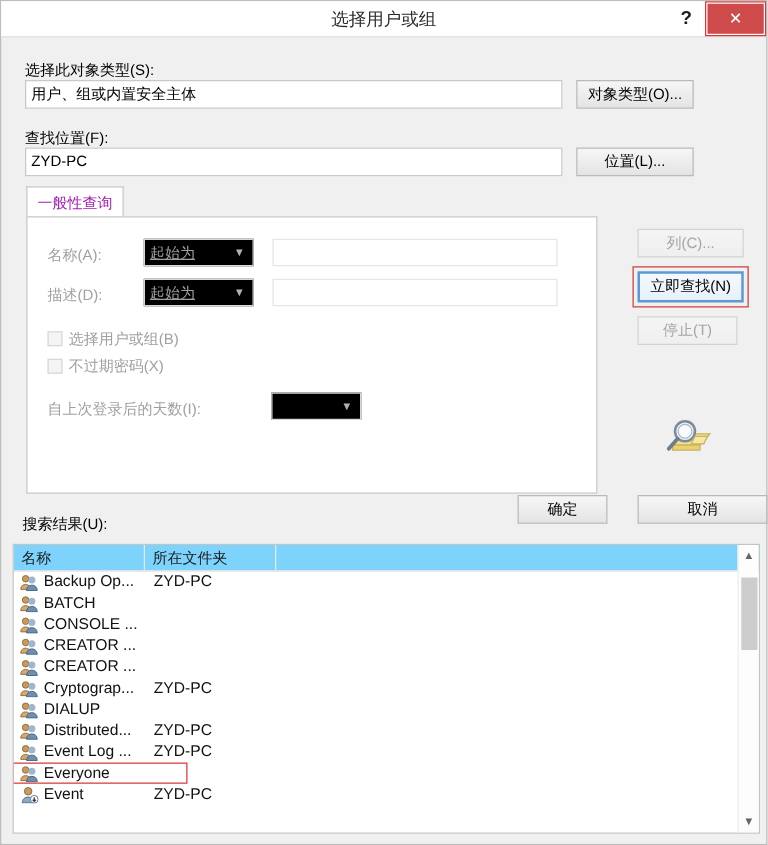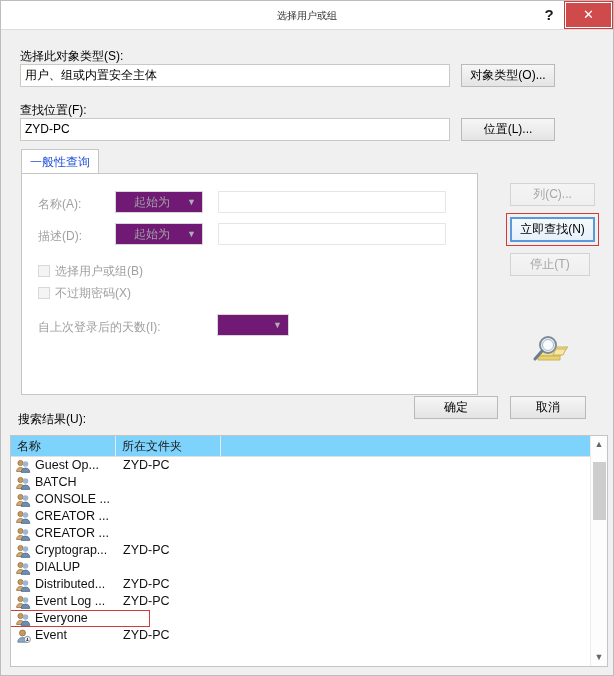--- a/index.html
+++ b/index.html
@@ -28,21 +28,21 @@
     width: 612px; height: 29px;
     background: #ffffff;
     border-bottom: 1px solid #dcdcdc;
     box-sizing: border-box;
   }
   .title-text {
     position: absolute; left: 0; top: 0;
     width: 612px; height: 29px;
     line-height: 29px;
     text-align: center;
-    font-size: 10px;
+    font-size: 14px;
     color: #2b2b2b;
   }
   .help-btn {
     position: absolute; left: 536px; top: 2px;
     width: 24px; height: 24px;
     line-height: 24px; text-align: center;
     font-size: 15px; font-weight: bold;
     color: #1a1a1a;
     cursor: pointer;
   }
@@ -110,41 +110,42 @@
   .tab {
     position: absolute; left: 19px; top: 118px;
     width: 78px; height: 25px;
     background: #ffffff;
     border: 1px solid #c6c6c6;
     border-bottom: none;
     box-sizing: border-box;
     font-size: 12px;
     line-height: 24px;
     text-align: center;
-    color: #1d4ed8;
+    color: #a21caf;
     cursor: pointer;
   }
   .tabpanel {
     position: absolute; left: 19px; top: 142px;
     width: 457px; height: 222px;
     background: #ffffff;
     border: 1px solid #c6c6c6;
     box-sizing: border-box;
   }
   .combo {
     position: absolute;
-    background: #701a75;
+    background: #000000;
     border: 1px solid #d7d7d7;
     box-sizing: border-box;
     font-size: 12px;
     color: #a0a0a0;
     line-height: 20px;
-    padding-left: 18px;
-    white-space: nowrap;
-    cursor: pointer;
+    padding-left: 4px;
+    white-space: nowrap;
+    cursor: pointer;
+    text-decoration: underline;
   }
   .combo .arrow {
     position: absolute; right: 6px; top: 0;
     font-size: 9px; color: #b0b0b0; line-height: 20px;
   }
   .checkbox {
     position: absolute;
     width: 12px; height: 12px;
     background: #f4f4f4;
     border: 1px solid #d8d8d8;
@@ -299,40 +300,40 @@
       <svg width="40" height="36" viewBox="0 0 40 36">
         <polygon points="6,24 14,15 36,15 28,24" fill="#f3e08a" stroke="#c9b25a" stroke-width="1"></polygon>
         <polygon points="6,24 28,24 28,28 6,28" fill="#e8d372" stroke="#c9b25a" stroke-width="1"></polygon>
         <circle cx="16" cy="13" r="8" fill="#eef3f7" stroke="#7c8b99" stroke-width="2"></circle>
         <circle cx="16" cy="13" r="5.5" fill="#f8fbfd" stroke="#aab8c4" stroke-width="1"></circle>
         <line x1="10" y1="19" x2="3" y2="27" stroke="#6d7d8b" stroke-width="3" stroke-linecap="round"></line>
         <polygon points="24,17 34,17 31,23 21,23" fill="#f7e9a5" stroke="#c9b25a" stroke-width="1"></polygon>
       </svg>
     </div>
 
-    <div class="btn" style="left:412px; top:365px; width:84px; height:23px; line-height:21px;">确定</div>
-    <div class="btn" style="left:508px; top:365px; width:76px; height:23px; line-height:21px;">取消</div>
+    <div class="btn" style="left:412px; top:365px; width:72px; height:23px; line-height:21px;">确定</div>
+    <div class="btn" style="left:508px; top:365px; width:104px; height:23px; line-height:21px;">取消</div>
 
     <div class="label" style="left:16px; top:380px;">搜索结果(U):</div>
 
     <div class="listbox">
       <div class="list-header">
         <div class="col-head" style="left:0; width:105px;">名称</div>
         <div class="col-head" style="left:105px; width:105px;">所在文件夹</div>
         <div class="col-head" style="left:210px; width:368px; border-right:none;"></div>
       </div>
       <div class="rows" id="rows-container">
           <div class="row">
             <span class="row-icon"><svg width="15" height="14" viewBox="0 0 15 14">
                 <circle cx="4.5" cy="4" r="2.6" fill="#c99a5e" stroke="#8a6536" stroke-width="0.7"></circle>
                 <path d="M0.6 12.5c0-2.6 1.8-4 3.9-4s3.9 1.4 3.9 4z" fill="#d9a96b" stroke="#8a6536" stroke-width="0.7"></path>
                 <circle cx="9.5" cy="5" r="2.8" fill="#9fb6cf" stroke="#4d6customize" stroke-width="0.7"></circle>
                 <path d="M5.2 13.4c0-2.8 2-4.3 4.3-4.3s4.3 1.5 4.3 4.3z" fill="#6f8fb0" stroke="#3f5f80" stroke-width="0.7"></path>
               </svg></span>
-            <span class="rname">Guest Op...</span>
+            <span class="rname">Backup Op...</span>
             <span class="rfolder">ZYD-PC</span>
           </div>
           <div class="row">
             <span class="row-icon"><svg width="15" height="14" viewBox="0 0 15 14">
                 <circle cx="4.5" cy="4" r="2.6" fill="#c99a5e" stroke="#8a6536" stroke-width="0.7"></circle>
                 <path d="M0.6 12.5c0-2.6 1.8-4 3.9-4s3.9 1.4 3.9 4z" fill="#d9a96b" stroke="#8a6536" stroke-width="0.7"></path>
                 <circle cx="9.5" cy="5" r="2.8" fill="#9fb6cf" stroke="#4d6customize" stroke-width="0.7"></circle>
                 <path d="M5.2 13.4c0-2.8 2-4.3 4.3-4.3s4.3 1.5 4.3 4.3z" fill="#6f8fb0" stroke="#3f5f80" stroke-width="0.7"></path>
               </svg></span>
             <span class="rname">BATCH</span>

